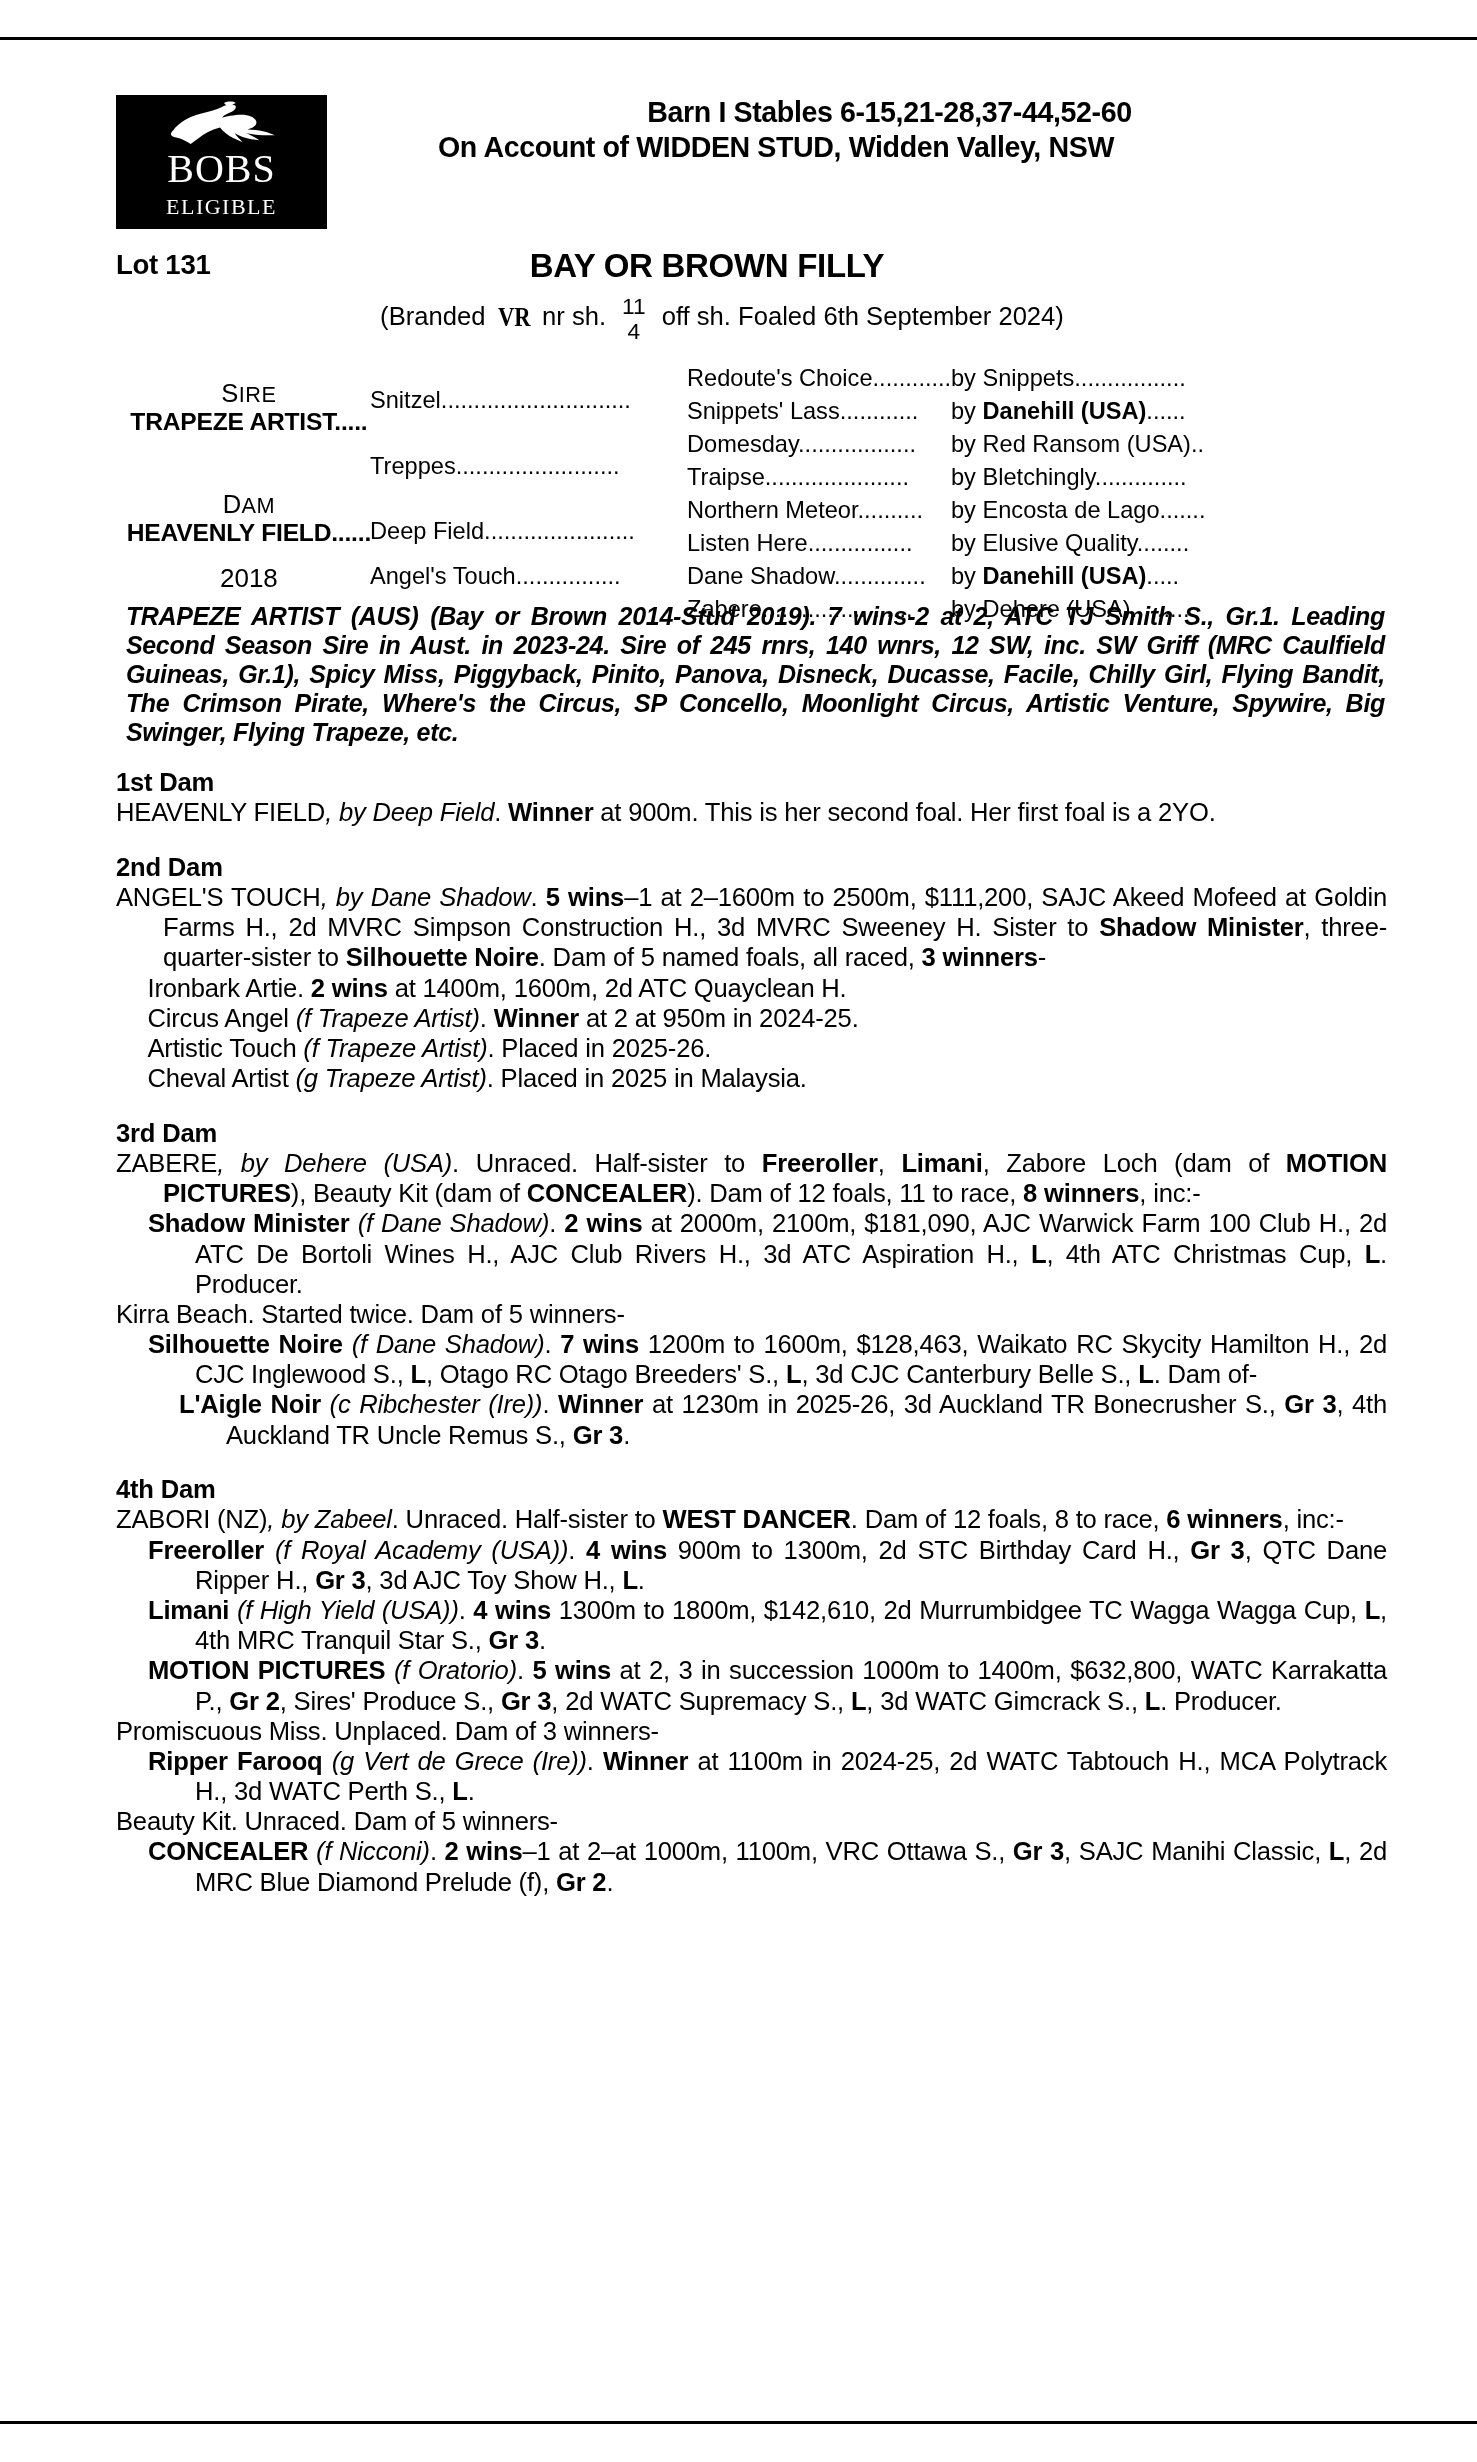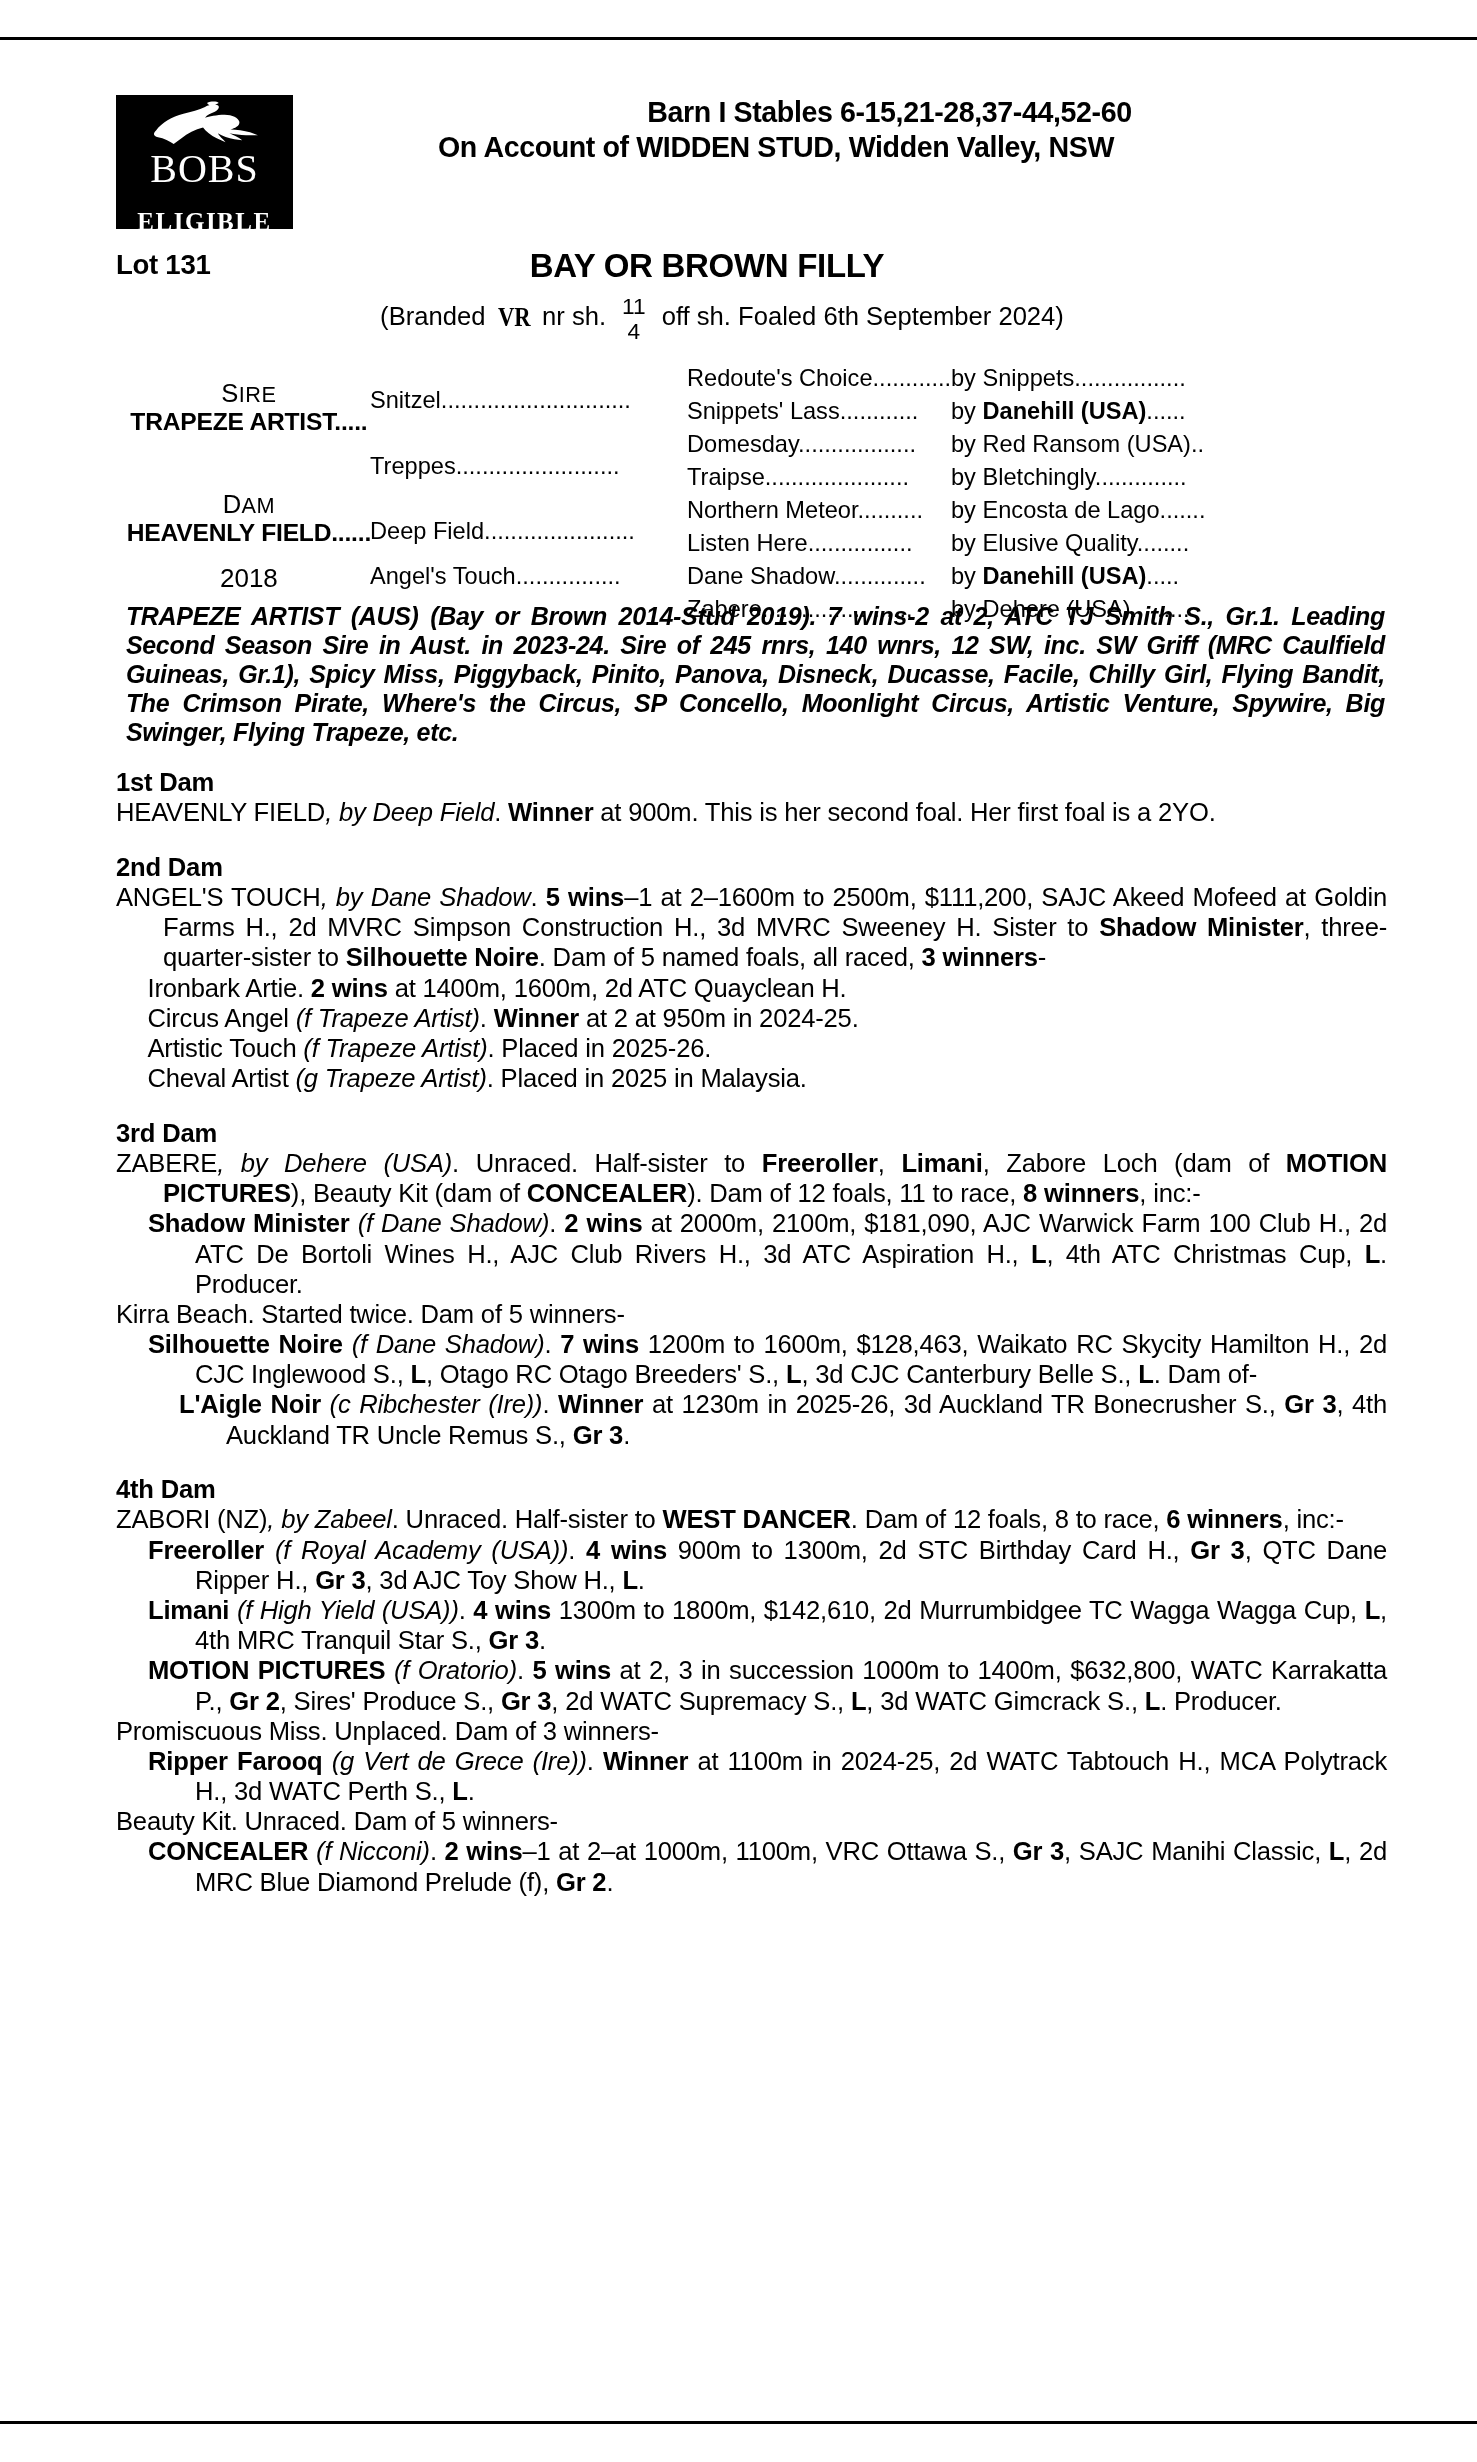--- a/index.html
+++ b/index.html
@@ -44,21 +44,21 @@
 
   
   .header-row {
     position: relative;
     min-height: 138px;
   }
   .logo {
     position: absolute;
     left: 0;
     top: 0;
-    width: 177px;
+    width: 211px;
     height: 134px;
     background: #000;
     color: #fff;
     display: flex;
     flex-direction: column;
     align-items: center;
     justify-content: flex-start;
     padding-top: 5.9px;
     box-sizing: border-box;
   }
@@ -66,24 +66,23 @@
   .logo .bobs {
     font-family: "Liberation Serif", serif;
     font-size: 40px;
     line-height: 0.96;
     letter-spacing: 1px;
     font-weight: 400;
     margin-top: 2px;
   }
   .logo .elig {
     font-family: "Liberation Serif", serif;
-    font-size: 25px;
+    font-size: 22px;
     letter-spacing: 1.5px;
-    margin-top: 20px;
-    font-weight: bold;
+    margin-top: 6px;
   }
   .header-text {
     text-align: center;
     font-weight: bold;
     font-size: 28.6px;
     line-height: 1.22;
     letter-spacing: -0.4px;
     padding-left: 49px;
   }
   .header-text .l1 { padding-left: 227px; }

